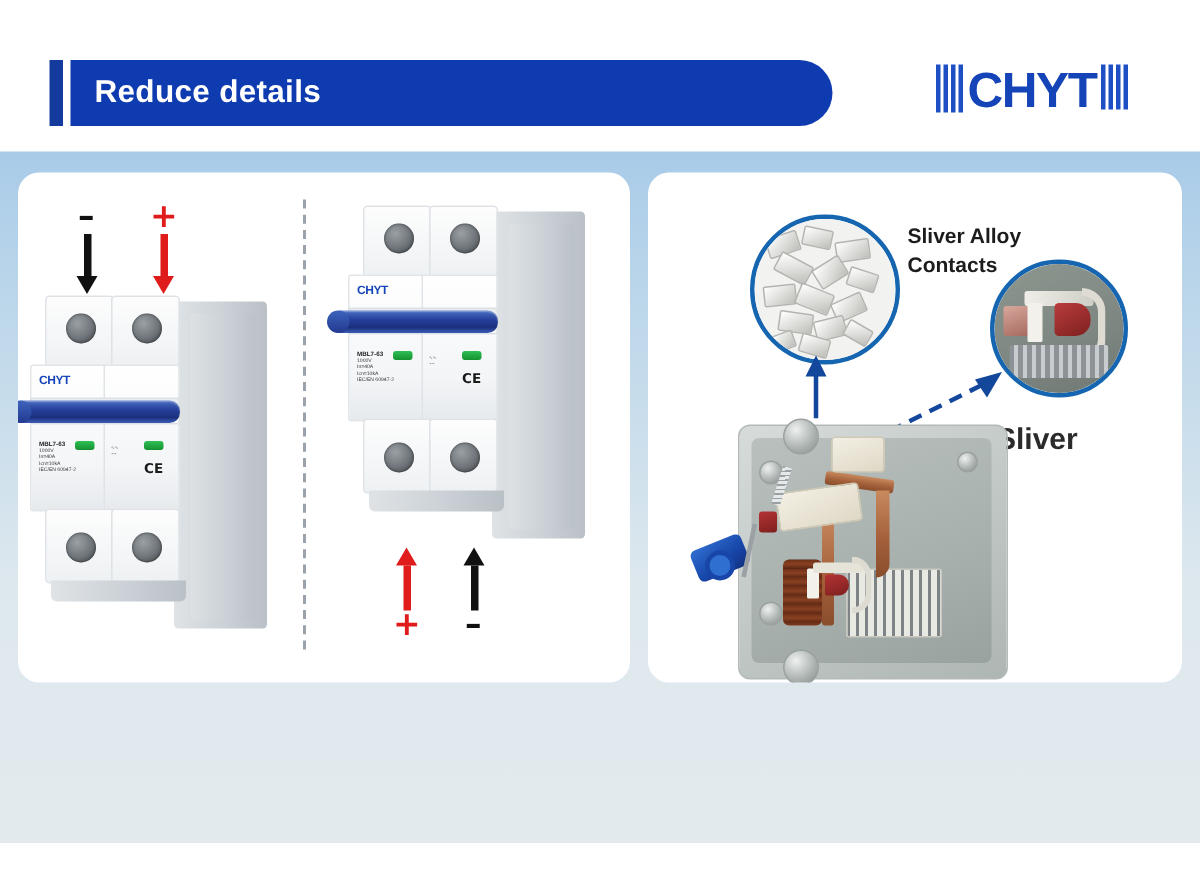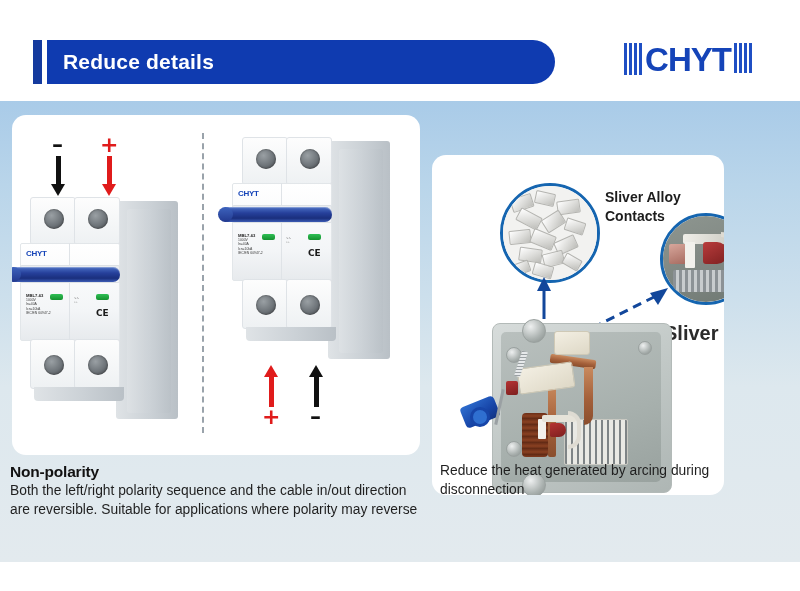--- a/index.html
+++ b/index.html
@@ -22,21 +22,21 @@
   .logo-text{font-size:33px;font-weight:bold;color:#1544b8;letter-spacing:-1px;
              line-height:33px;padding:0 3px;font-family:"Liberation Sans",sans-serif;}
 
   
   .body-bg{position:absolute;left:0;top:101px;width:800px;height:461px;
            background:linear-gradient(180deg,#a9cbe8 0%,#b9d5ea 18%,#ccdfec 42%,#dde8ee 62%,#e3eaee 100%);}
 
   
   .panel{position:absolute;background:#ffffff;border-radius:14px;overflow:hidden;}
   #panel-left{left:12px;top:115px;width:408px;height:340px;}
-  #panel-right{left:432px;top:115px;width:292px;height:340px;margin-top:40px;}
+  #panel-right{left:432px;top:115px;width:356px;height:340px;}
 
   .divider{position:absolute;left:190px;top:18px;width:0;height:300px;
            border-left:2px dashed #9aa3ab;}
 
   
   .breaker{position:absolute;}
   
   .bk-side{position:absolute;background:linear-gradient(90deg,#dfe3e6,#cbd1d6 55%,#b9c0c6);
            border-radius:3px;}
   .bk-term{position:absolute;background:linear-gradient(180deg,#fdfdfd,#eef1f3);
@@ -325,22 +325,17 @@
       <span class="redbit" style="left:58px;top:100px;width:16px;height:14px;border-radius:2px 8px 8px 2px;"></span>
       <span style="position:absolute;left:46px;top:96px;width:8px;height:20px;background:#f2f1ec;border-radius:1px;"></span>
       <span style="position:absolute;left:50px;top:92px;width:34px;height:7px;background:#e6e3d9;border-radius:2px;"></span>
       <span style="position:absolute;left:76px;top:88px;width:9px;height:30px;border:4px solid #dedbd2;border-left:none;border-radius:0 14px 14px 0;"></span>
       <div class="bluehandle" style="left:-30px;top:78px;width:36px;height:22px;transform:rotate(-22deg);"></div>
       <span style="position:absolute;left:-22px;top:84px;width:14px;height:14px;border-radius:50%;background:#2f6fd0;border:3px solid #1745a8;"></span>
       <span style="position:absolute;left:6px;top:66px;width:3px;height:36px;background:#9aa0a3;transform:rotate(12deg);"></span>
     </div>
   </div>
 
-  <div class="cap-block" id="cap-left">
-    <div class="cap-title">Non-polarity</div>
-    <div class="cap-text">Both the left/right polarity sequence and the cable in/out direction are reversible. Suitable for applications where polarity may reverse</div>
+
+  <div class="cap-block" id="cap-right">
   </div>
 
-  <div class="cap-block" id="cap-right">
-    <div class="cap-text">Reduce the heat generated by arcing during disconnection</div>
-  </div>
-
 </div>
 
 </body></html>

